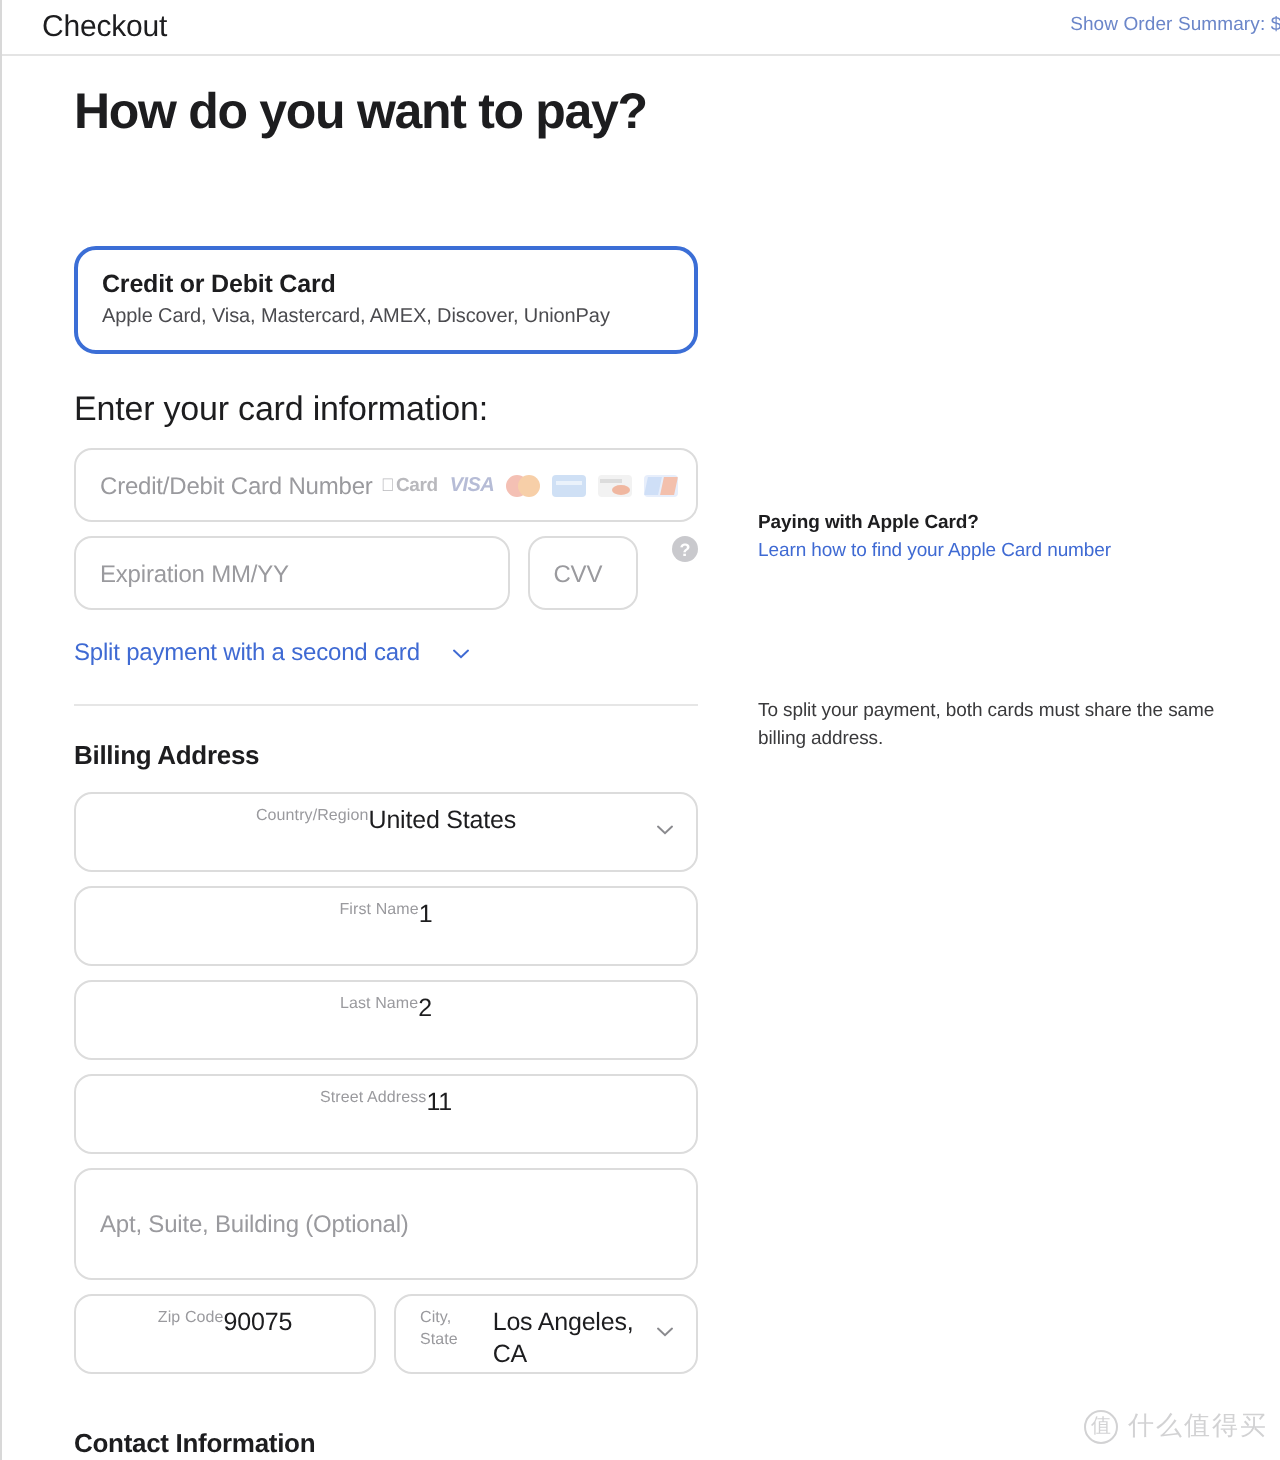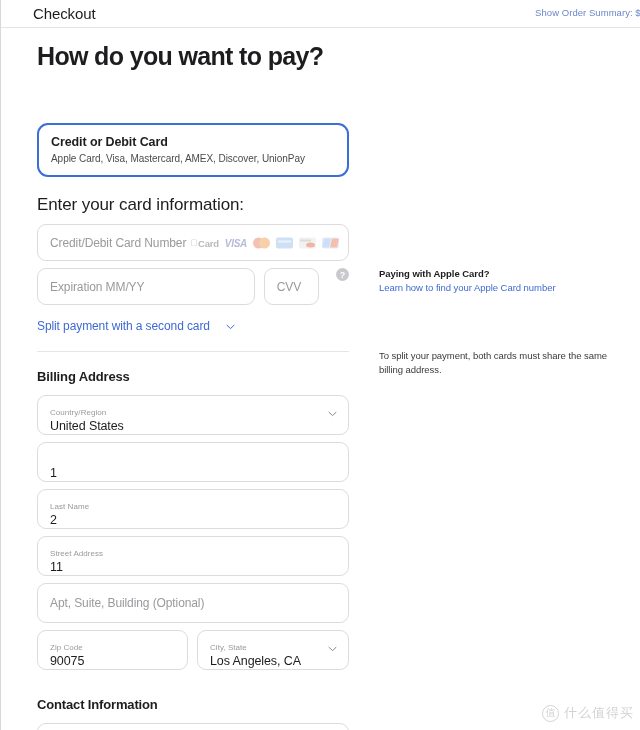--- a/index.html
+++ b/index.html
@@ -19,21 +19,21 @@
     border-left: 1px solid #d8d8d8;
   }
 
   
   .topbar {
     position: relative;
     height: 28px;
     border-bottom: 1px solid #e4e4e4;
     display: flex;
     align-items: center;
-    padding: 0 0 0 32px;
+    padding: 0 0 0 20px;
   }
   .topbar-title {
     font-size: 15px;
     color: #1d1d1f;
     font-weight: 400;
     letter-spacing: -0.1px;
   }
   .topbar-right {
     position: absolute;
     right: -6px;
@@ -103,22 +103,21 @@
     height: 37px;
     background: #fff;
     display: flex;
     align-items: center;
     padding: 0 12px;
   }
   .field.tall { height: 40px; align-items: stretch; padding: 0; }
   .field-inner {
     padding: 5px 12px 0 12px;
     display: flex;
-    flex-direction: column;
-    justify-content: flex-end;
+    justify-content: center;
     width: 100%;
   }
   .field-label {
     font-size: 8px;
     color: #9a9a9e;
     letter-spacing: 0.05px;
     line-height: 11px;
   }
   .field-value {
     font-size: 12.5px;
@@ -333,20 +332,21 @@
         <span class="chev">
           <svg width="9" height="6" viewBox="0 0 9 6">
               <path d="M1 1.3L4.5 4.6L8 1.3" stroke="#8a8a8e" stroke-width="1" fill="none" stroke-linecap="round"></path>
             </svg>
         </span>
       </div>
 
       <div class="gap"></div>
       <div class="field tall">
         <div class="field-inner">
+          <span class="field-label">First Name</span>
           <span class="field-value">1</span>
         </div>
       </div>
 
       <div class="gap"></div>
       <div class="field tall">
         <div class="field-inner">
           <span class="field-label">Last Name</span>
           <span class="field-value">2</span>
         </div>
@@ -354,21 +354,21 @@
 
       <div class="gap"></div>
       <div class="field tall">
         <div class="field-inner">
           <span class="field-label">Street Address</span>
           <span class="field-value">11</span>
         </div>
       </div>
 
       <div class="gap"></div>
-      <div class="field" style="height:40px;">
+      <div class="field" style="height:56px;">
         <span class="placeholder">Apt, Suite, Building (Optional)</span>
       </div>
 
       <div class="gap"></div>
       <div class="row">
         <div class="field tall" style="width:151px;">
           <div class="field-inner">
             <span class="field-label">Zip Code</span>
             <span class="field-value">90075</span>
           </div>
@@ -394,21 +394,21 @@
           <span class="field-label">Email Address</span>
           <span class="field-value">9••••••9@qq.com</span>
         </div>
       </div>
 
       
       
     </div>
 
     <div class="right-col" style="top:52px;">
-      <div class="helper" style="top:144px;">
+      <div class="helper" style="top:132px;">
         <b>Paying with Apple Card?</b>
         <a href="#">Learn how to find your Apple Card number</a>
       </div>
       <div class="helper" style="top:226px;">To split your payment, both cards must share the same billing address.</div>
 
     </div>
 
   </div>
 
   <div class="watermark">

